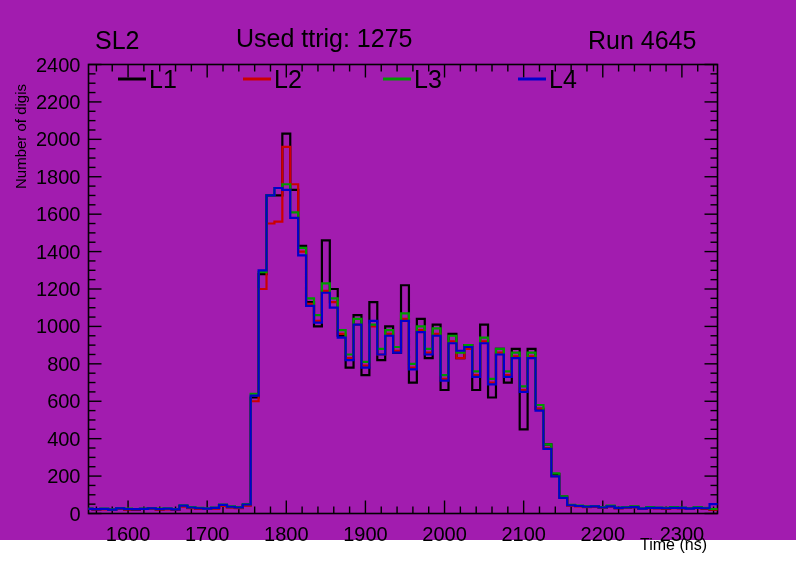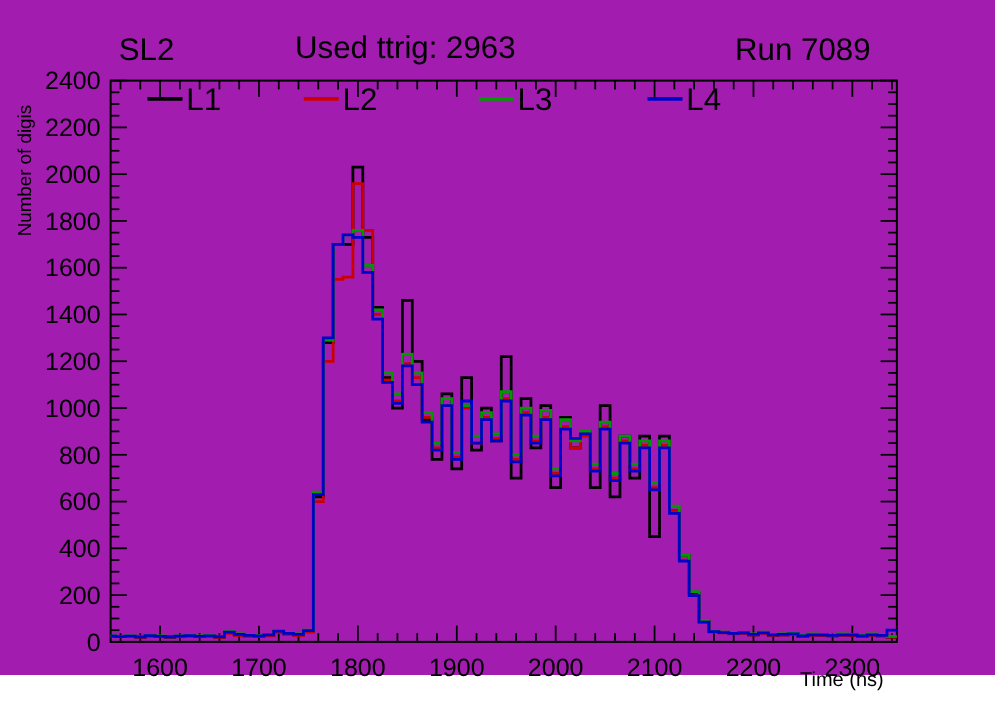--- a/index.html
+++ b/index.html
@@ -54,22 +54,22 @@
     left: 0;
     top: 0;
   }
 </style>
 </head>
 <body>
 
 <div id="root">
 
   <div class="hdr" id="hdr-left">SL2</div>
-  <div class="hdr" id="hdr-mid">Used ttrig: 2963</div>
-  <div class="hdr" id="hdr-right">Run 7089</div>
+  <div class="hdr" id="hdr-mid">Used ttrig: 1275</div>
+  <div class="hdr" id="hdr-right">Run 4645</div>
 
   <div id="ylabel">Number of digis</div>
   <div id="xlabel">Time (ns)</div>
 
   <svg id="plot-svg" width="796" height="572">
     <g id="g-frame">
         <rect x="88.5" y="64.5" width="629" height="449" fill="none" stroke="#000000" stroke-width="1.6"></rect>
       </g>
     <g id="g-yticks">
         <line x1="88.5" y1="513.5" x2="101.5" y2="513.5" stroke="#000000" stroke-width="1.4"></line>

